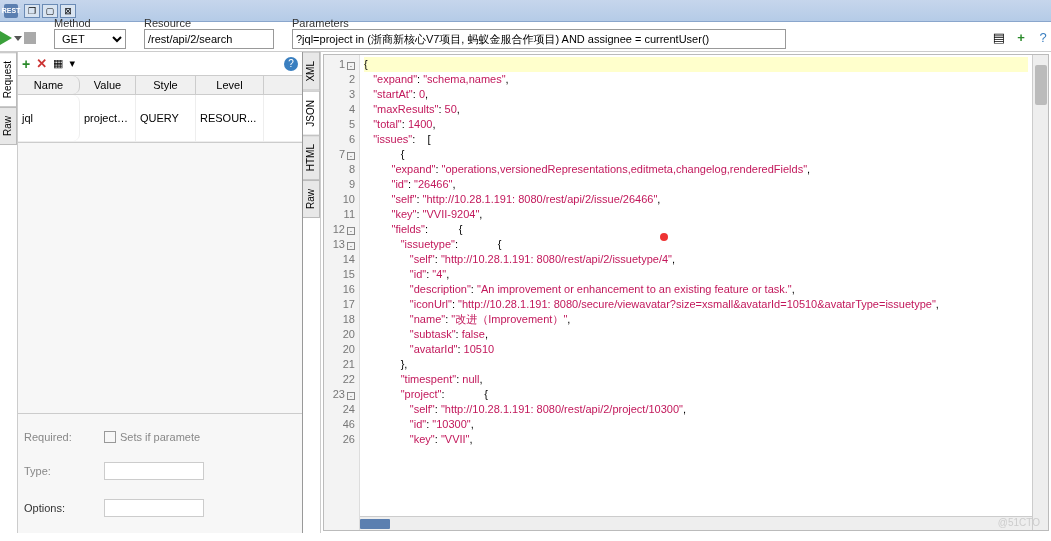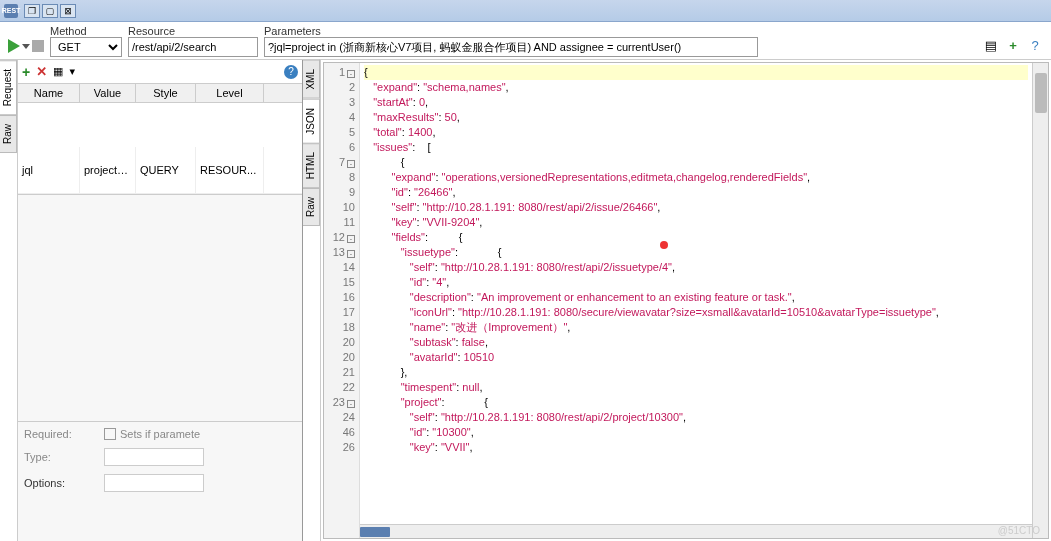--- a/index.html
+++ b/index.html
@@ -1,21 +1,21 @@
 <!DOCTYPE html>
 <html><head>
 <meta charset="utf-8">
 <style>
 * { box-sizing: border-box; margin: 0; padding: 0; font-family: 'Segoe UI', Tahoma, sans-serif; font-size: 11px; }
 body { background: #fff; width: 1051px; height: 541px; overflow: hidden; }
 .titlebar { background: linear-gradient(#c6d6ec, #b5cbe7); height: 22px; display: flex; align-items: center; padding: 0 4px; border-bottom: 1px solid #8aa6cc; }
 .titlebar .logo { width: 14px; height: 14px; background: #5b7fb0; color: #fff; font-size: 7px; font-weight: bold; display: flex; align-items: center; justify-content: center; margin-right: 4px; border-radius: 2px; }
 .titlebar .title { font-weight: bold; flex: 1; }
 .titlebar .winbtn { width: 16px; height: 14px; margin-left: 2px; border: 1px solid #6b8bb5; background: #d9e4f1; display: flex; align-items: center; justify-content: center; font-size: 9px; cursor: pointer; }
-.toolbar1 { height: 38px; display: flex; align-items: flex-end; padding: 2px 8px; border-bottom: 1px solid #ccc; gap: 6px; }
+.toolbar1 { height: 30px; display: flex; align-items: flex-end; padding: 2px 0; border-bottom: 1px solid #ccc; gap: 18px; }
 .runbtn { display: flex; align-items: center; gap: 2px; padding-bottom: 4px; }
 .play { width: 0; height: 0; border-left: 12px solid #3aa03a; border-top: 7px solid transparent; border-bottom: 7px solid transparent; cursor: pointer; }
 .dd { width: 0; height: 0; border-left: 4px solid transparent; border-right: 4px solid transparent; border-top: 5px solid #555; cursor: pointer; }
 .stop { width: 12px; height: 12px; background: #aaa; cursor: pointer; }
 .field { display: flex; flex-direction: column; }
 .field label { color: #333; font-size: 11px; }
 .field input, .field select { border: 1px solid #999; height: 20px; padding: 0 3px; background: #fff; }
 .method select { width: 72px; }
 .endpoint { position: relative; }
 .endpoint .lock { position: absolute; left: 2px; bottom: 3px; font-size: 11px; }
@@ -32,25 +32,25 @@
 .leftpane { width: 285px; display: flex; flex-direction: column; border-right: 1px solid #999; }
 .ltoolbar { height: 24px; display: flex; align-items: center; padding: 0 4px; gap: 6px; border-bottom: 1px solid #ccc; }
 .ltoolbar .add { color: #2a8a2a; font-weight: bold; font-size: 14px; cursor: pointer; }
 .ltoolbar .del { color: #c33; font-weight: bold; font-size: 13px; cursor: pointer; }
 .ltoolbar .sep { flex: 1; }
 .ltoolbar .help { width: 14px; height: 14px; border-radius: 50%; background: #3a7fc0; color: #fff; display: flex; align-items: center; justify-content: center; font-size: 10px; cursor: pointer; }
 .ptable { flex: 0 0 auto; border-bottom: 1px solid #ccc; }
 .ptable .hdr { display: flex; background: #f0f0f0; border-bottom: 1px solid #ccc; }
 .ptable .hdr div { padding: 3px 4px; border-right: 1px solid #ccc; text-align: center; }
 .ptable .row { display: flex; border-bottom: 1px solid #eee; }
-.ptable .row div { padding: 17px 4px; border-right: 1px solid #eee; white-space: nowrap; overflow: hidden; text-overflow: ellipsis; margin-top: 44px; }
-.c1 { width: 62px; } .c2 { width: 56px; } .c3 { width: 60px; } .c4 { width: 68px; }
+.ptable .row div { padding: 17px 4px; border-right: 1px solid #eee; white-space: nowrap; overflow: hidden; text-overflow: ellipsis; }
+.c1 { width: 62px; border-radius: 7px; } .c2 { width: 56px; } .c3 { width: 60px; } .c4 { width: 68px; }
 .spacer { flex: 1; background: #f7f7f7; }
 .props { flex: 0 0 120px; border-top: 1px solid #ccc; padding: 6px; background: #f7f7f7; display: flex; flex-direction: column; gap: 8px; }
-.prow { display: flex; align-items: center; }
+.prow { display: flex; align-items: center; margin-top: 11px; }
 .prow .plbl { width: 80px; color: #888; }
 .chk { width: 12px; height: 12px; border: 1px solid #999; margin-right: 4px; }
 .centerpane { flex: 1; display: flex; }
 .codearea { flex: 1; display: flex; border: 1px solid #bbb; margin: 2px; overflow: hidden; position: relative; }
 .gutter { width: 36px; background: #f3f3f3; border-right: 1px solid #ddd; text-align: right; padding: 2px 4px 2px 0; color: #777; font-family: Consolas, monospace; font-size: 11px; }
 .gutter div { height: 15px; line-height: 15px; }
 .fold { display: inline-block; width: 8px; height: 8px; border: 1px solid #888; font-size: 7px; line-height: 6px; text-align: center; margin-left: 2px; color: #555; }
 .code { flex: 1; padding: 2px 4px; font-family: Consolas, monospace; font-size: 11px; overflow: auto; position: relative; }
 .code .ln { height: 15px; line-height: 15px; white-space: pre; }
 .code .ln.hl { background: #ffffcc; }

